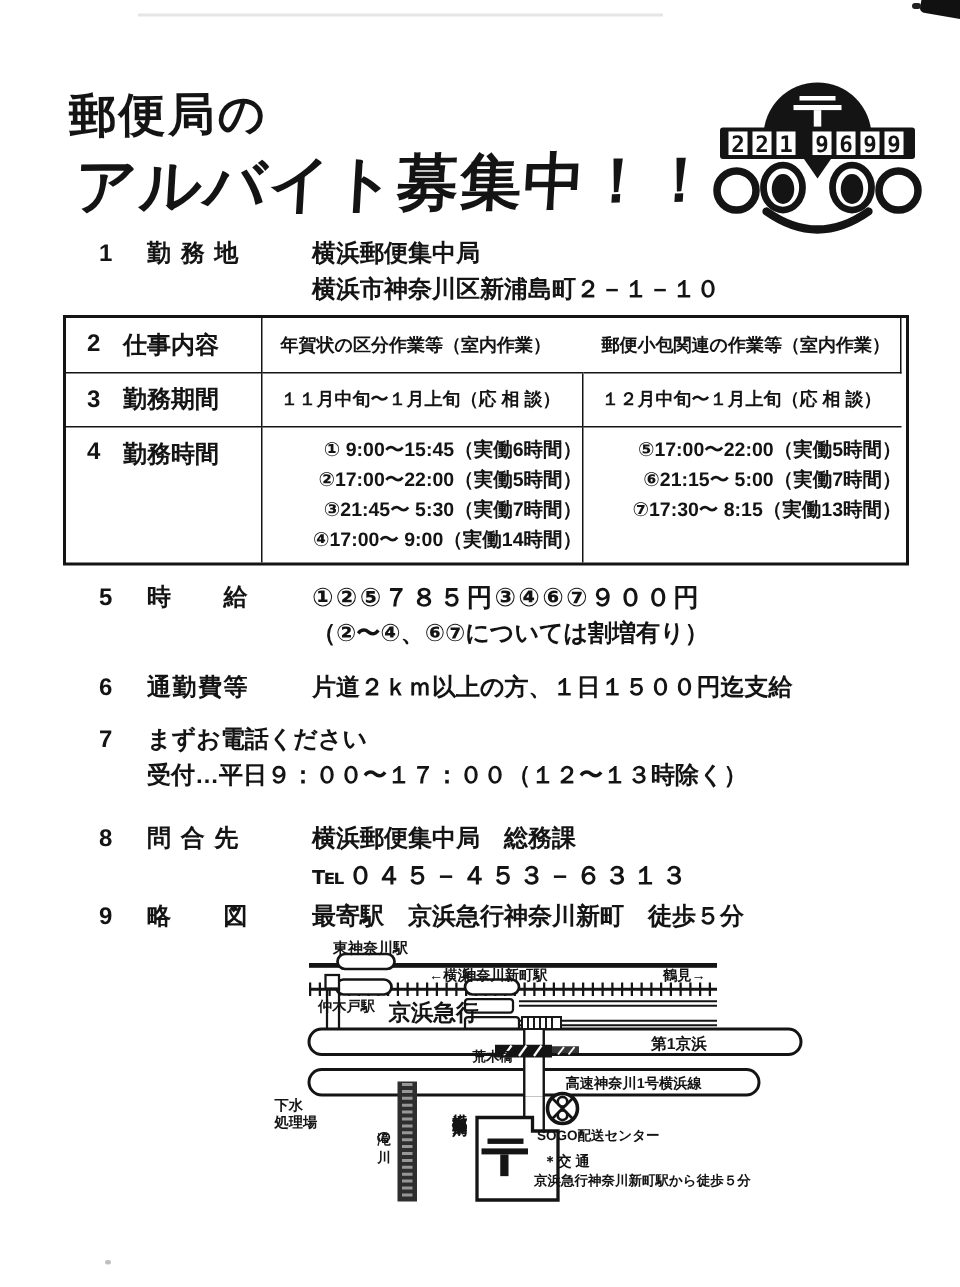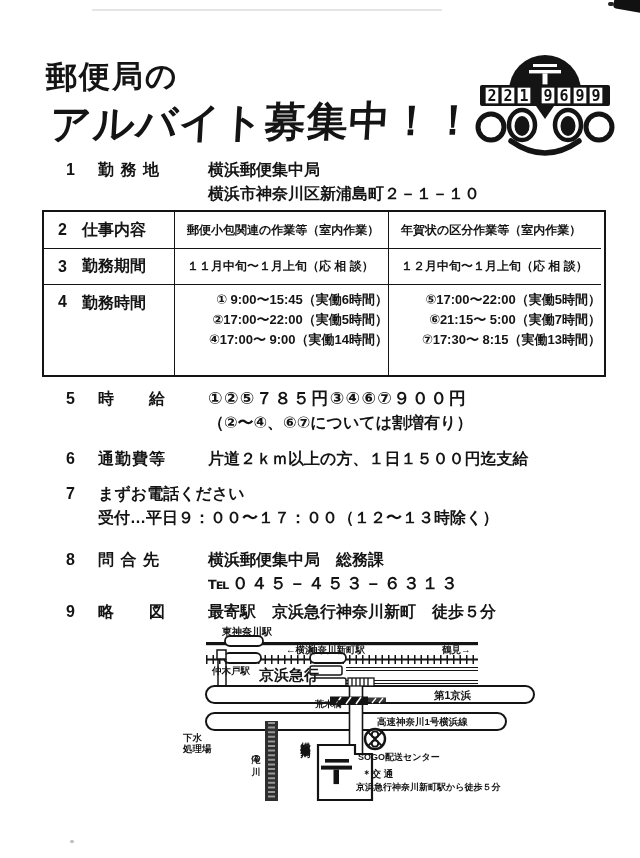--- a/index.html
+++ b/index.html
@@ -101,37 +101,38 @@
       <div class="ln">横浜郵便集中局</div>
       <div class="ln">横浜市神奈川区新浦島町２－１－１０</div>
     </div>
   </div>
 
   <div class="jobtable">
     <div class="cell hd">
       <span class="tnum">2</span>
       <span>仕事内容</span>
     </div>
+    <div class="cell small lastcol">年賀状の区分作業等（室内作業）</div>
     <div class="cell small">郵便小包関連の作業等（室内作業）</div>
-    <div class="cell small lastcol">年賀状の区分作業等（室内作業）</div>
 
     <div class="cell hd">
       <span class="tnum">3</span>
       <span>勤務期間</span>
     </div>
     <div class="cell small">１１月中旬〜１月上旬（応 相 談）</div>
     <div class="cell small lastcol">１２月中旬〜１月上旬（応 相 談）</div>
 
     <div class="cell hd top lastrow">
       <span class="tnum">4</span>
       <span>勤務時間</span>
     </div>
     <div class="cell times lastrow">
       <div class="ln">① 9:00〜15:45（実働6時間）</div>
       <div class="ln">②17:00〜22:00（実働5時間）</div>
+      <div class="ln">③21:45〜 5:30（実働7時間）</div>
       <div class="ln">④17:00〜 9:00（実働14時間）</div>
     </div>
     <div class="cell times lastcol lastrow">
       <div class="ln">⑤17:00〜22:00（実働5時間）</div>
       <div class="ln">⑥21:15〜 5:00（実働7時間）</div>
       <div class="ln">⑦17:30〜 8:15（実働13時間）</div>
     </div>
   </div>
 
   <div class="item" style="top:387px">

